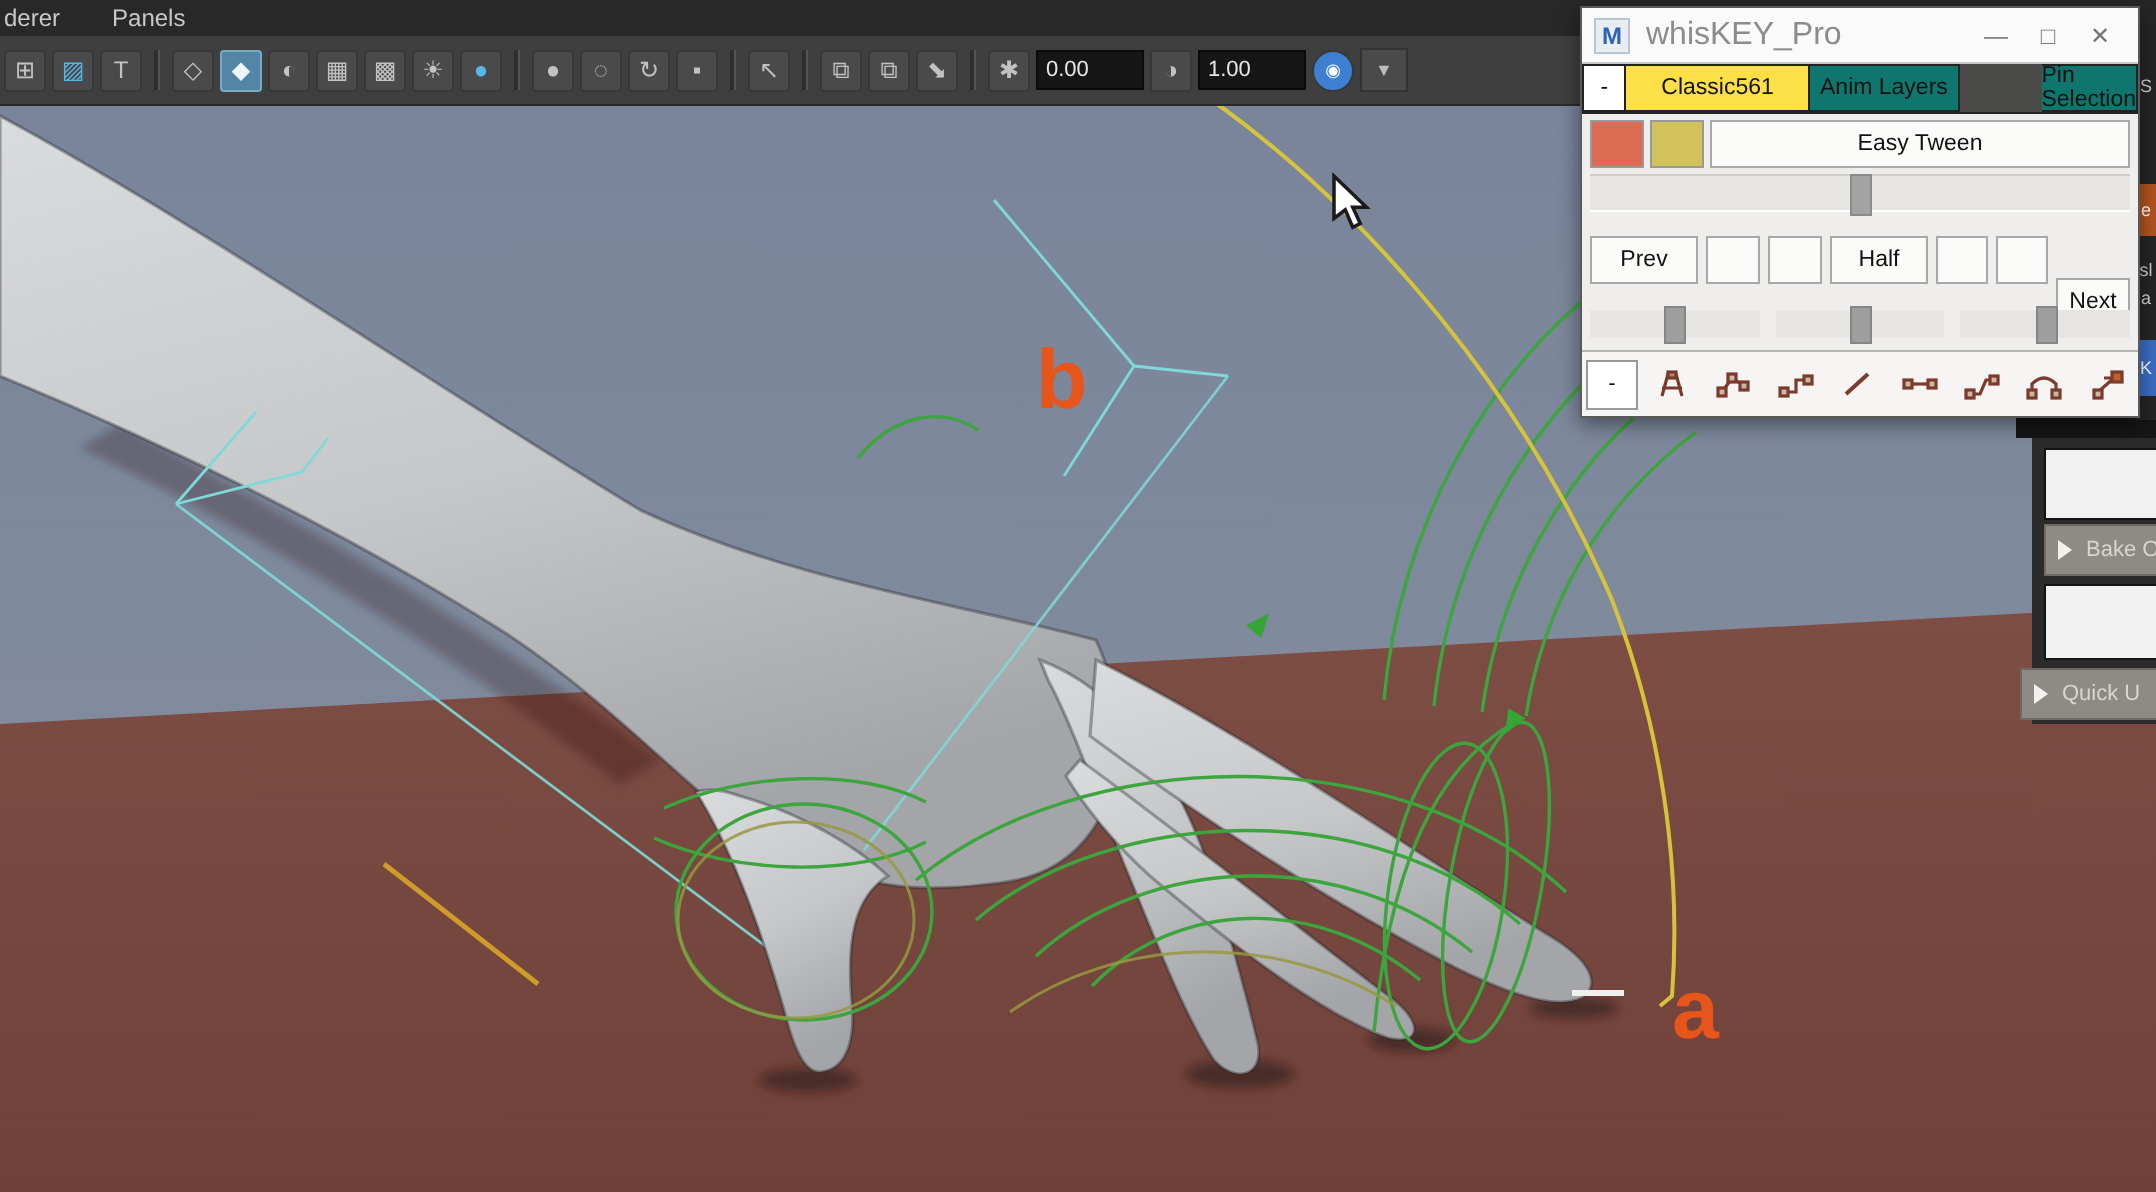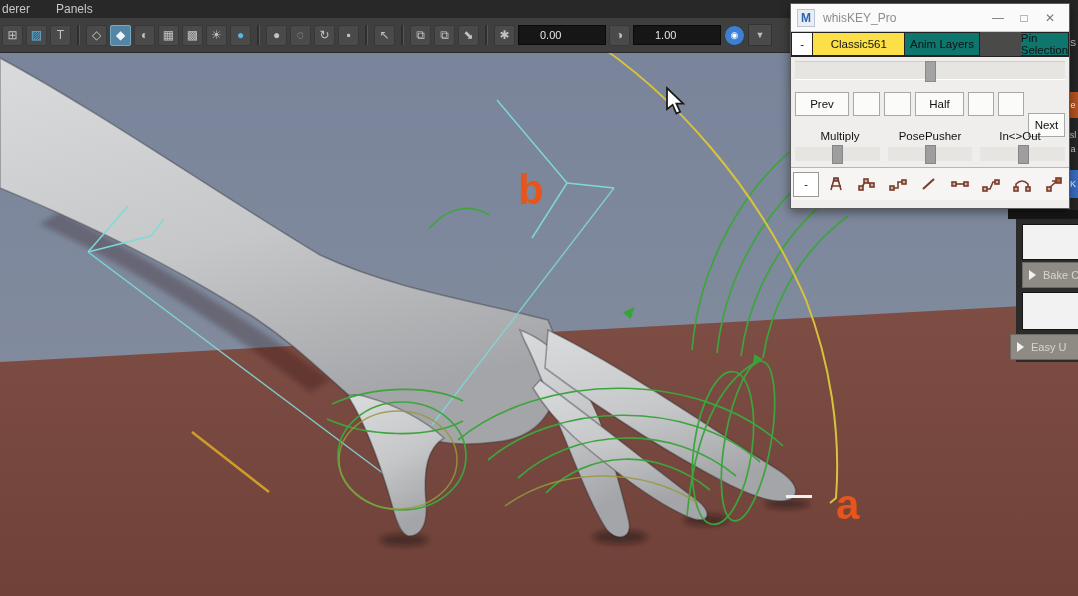--- a/index.html
+++ b/index.html
@@ -17,39 +17,39 @@
            border-bottom:1px solid #2a2a2a;display:flex;align-items:center;gap:3px;
            padding-left:2px;z-index:30;}
   .tbicon{width:19px;height:19px;display:flex;align-items:center;justify-content:center;
           color:#c2c2c2;font-size:12px;background:#4a4a4a;border:1px solid #383838;
           border-radius:2px;}
   .tbicon.sel{background:#5285a6;border-color:#79aac4;color:#eef6fa;}
   .tbicon.blue{color:#57b7e6;}
   .tbicon.round{border-radius:50%;background:#3d7fd0;color:#fff;font-size:9px;}
   .tbsep{width:2px;height:20px;background:#2f2f2f;border-right:1px solid #555;margin:0 3px;}
   .tbfield{height:18px;min-width:44px;background:#161616;color:#e6e6e6;font-size:11px;
-           display:flex;align-items:center;padding:0 21px;border:1px solid #0a0a0a;}
+           display:flex;align-items:center;padding:0 4px;border:1px solid #0a0a0a;}
   .tbdrop{height:20px;min-width:118px;background:#262626;color:#cfcfcf;font-size:12px;
           display:flex;align-items:center;padding:0 8px;}
   .tbarrow{width:22px;height:20px;background:#4a4a4a;color:#bbb;font-size:9px;
            display:flex;align-items:center;justify-content:center;border:1px solid #333;}
 
   
   #viewport{position:absolute;left:0;top:0;width:1078px;height:596px;z-index:1;}
 
   
   #whiskey{position:absolute;left:790px;top:3px;width:278px;height:204px;background:#efeeec;
            border:1px solid #5a5a5a;box-shadow:0 3px 10px rgba(0,0,0,.45);z-index:40;
            font-size:11px;color:#111;}
   #wk-title{height:27px;background:#fafafa;border-bottom:1px solid #c9c9c9;display:flex;
             align-items:center;padding:0 6px;}
   #maya-badge{width:16px;height:16px;background:#e9eef5;border:1px solid #b9c4d4;
               color:#2e64b5;font-weight:bold;font-size:12px;display:flex;align-items:center;
               justify-content:center;margin-right:8px;}
-  #wk-title .t{color:#8c8c8c;font-size:12px;flex:1;}
+  #wk-title .t{color:#8c8c8c;font-size:16px;flex:1;}
   .winctl{width:26px;height:18px;display:flex;align-items:center;justify-content:center;
           color:#777;font-size:12px;}
   #wk-tabs{height:24px;background:#4a4a48;display:flex;align-items:stretch;
            border-bottom:1px solid #222;}
   .tab{display:flex;align-items:center;justify-content:center;border:1px solid #222;
        border-left-width:0;background:#0f766e;font-size:11.5px;}
   .tab.first{border-left-width:1px;}
   .tab.active{background:#fde047;}
   #wk-body{padding:3px 4px 0 4px;}
   .row{display:flex;align-items:center;margin-bottom:3px;}
@@ -258,62 +258,62 @@
 <div id="rback"></div>
 <div id="rdarkbar"></div>
 <div class="whitebox" style="left:1022px;top:224px;width:55px;height:34px;"></div>
 <div class="sect-hdr" style="left:1022px;top:262px;width:55px;height:24px;">
   <span class="tri"></span>
   <span>Bake O</span>
 </div>
 <div class="whitebox" style="left:1022px;top:292px;width:55px;height:36px;"></div>
 <div class="sect-hdr" style="left:1010px;top:334px;width:67px;height:24px;">
   <span class="tri"></span>
-  <span>Easy U</span>
+  <span>Quick U</span>
 </div>
 
 <div id="whiskey">
   <div id="wk-title">
     <div id="maya-badge">M</div>
     <span class="t">whisKEY_Pro</span>
     <span class="winctl">—</span>
     <span class="winctl">□</span>
     <span class="winctl">✕</span>
   </div>
 
   <div id="wk-tabs">
     <div class="tab first" style="width:21px;background:#fff;">-</div>
     <div class="tab active" style="width:94px;">Classic561</div>
     <div class="tab" style="width:76px;">Anim Layers</div>
     <div class="tab" style="flex:1;margin-left:41px;">Pin Selection</div>
   </div>
 
   <div id="wk-body">
+    <div class="row" style="height:23px;">
+      <div class="swatch" style="background:#dd6a52;"></div>
+      <div class="swatch" style="background:#d2c25a;"></div>
+      <div class="wbtn" style="flex:1;">Easy Tween</div>
+    </div>
 
     <div class="row" style="height:21px;">
       <div class="slider-track">
         <div class="slider-handle" style="left:130px;"></div>
       </div>
     </div>
 
     <div class="row" style="height:40px;gap:4px;">
       <div class="wbtn" style="width:52px;">Prev</div>
       <div class="wbtn" style="width:25px;"></div>
       <div class="wbtn" style="width:25px;"></div>
       <div class="wbtn" style="width:47px;">Half</div>
       <div class="wbtn" style="width:24px;"></div>
       <div class="wbtn" style="width:24px;"></div>
       <div class="wbtn" style="flex:1;margin-top:42px;">Next</div>
     </div>
 
-    <div id="wk-labels">
-      <div>Multiply</div>
-      <div>PosePusher</div>
-      <div>In&lt;&gt;Out</div>
-    </div>
 
     <div id="wk-sliders">
       <div class="mini-track">
           <div class="mini-handle"></div>
         </div>
       <div class="mini-track">
           <div class="mini-handle"></div>
         </div>
       <div class="mini-track">
           <div class="mini-handle"></div>

